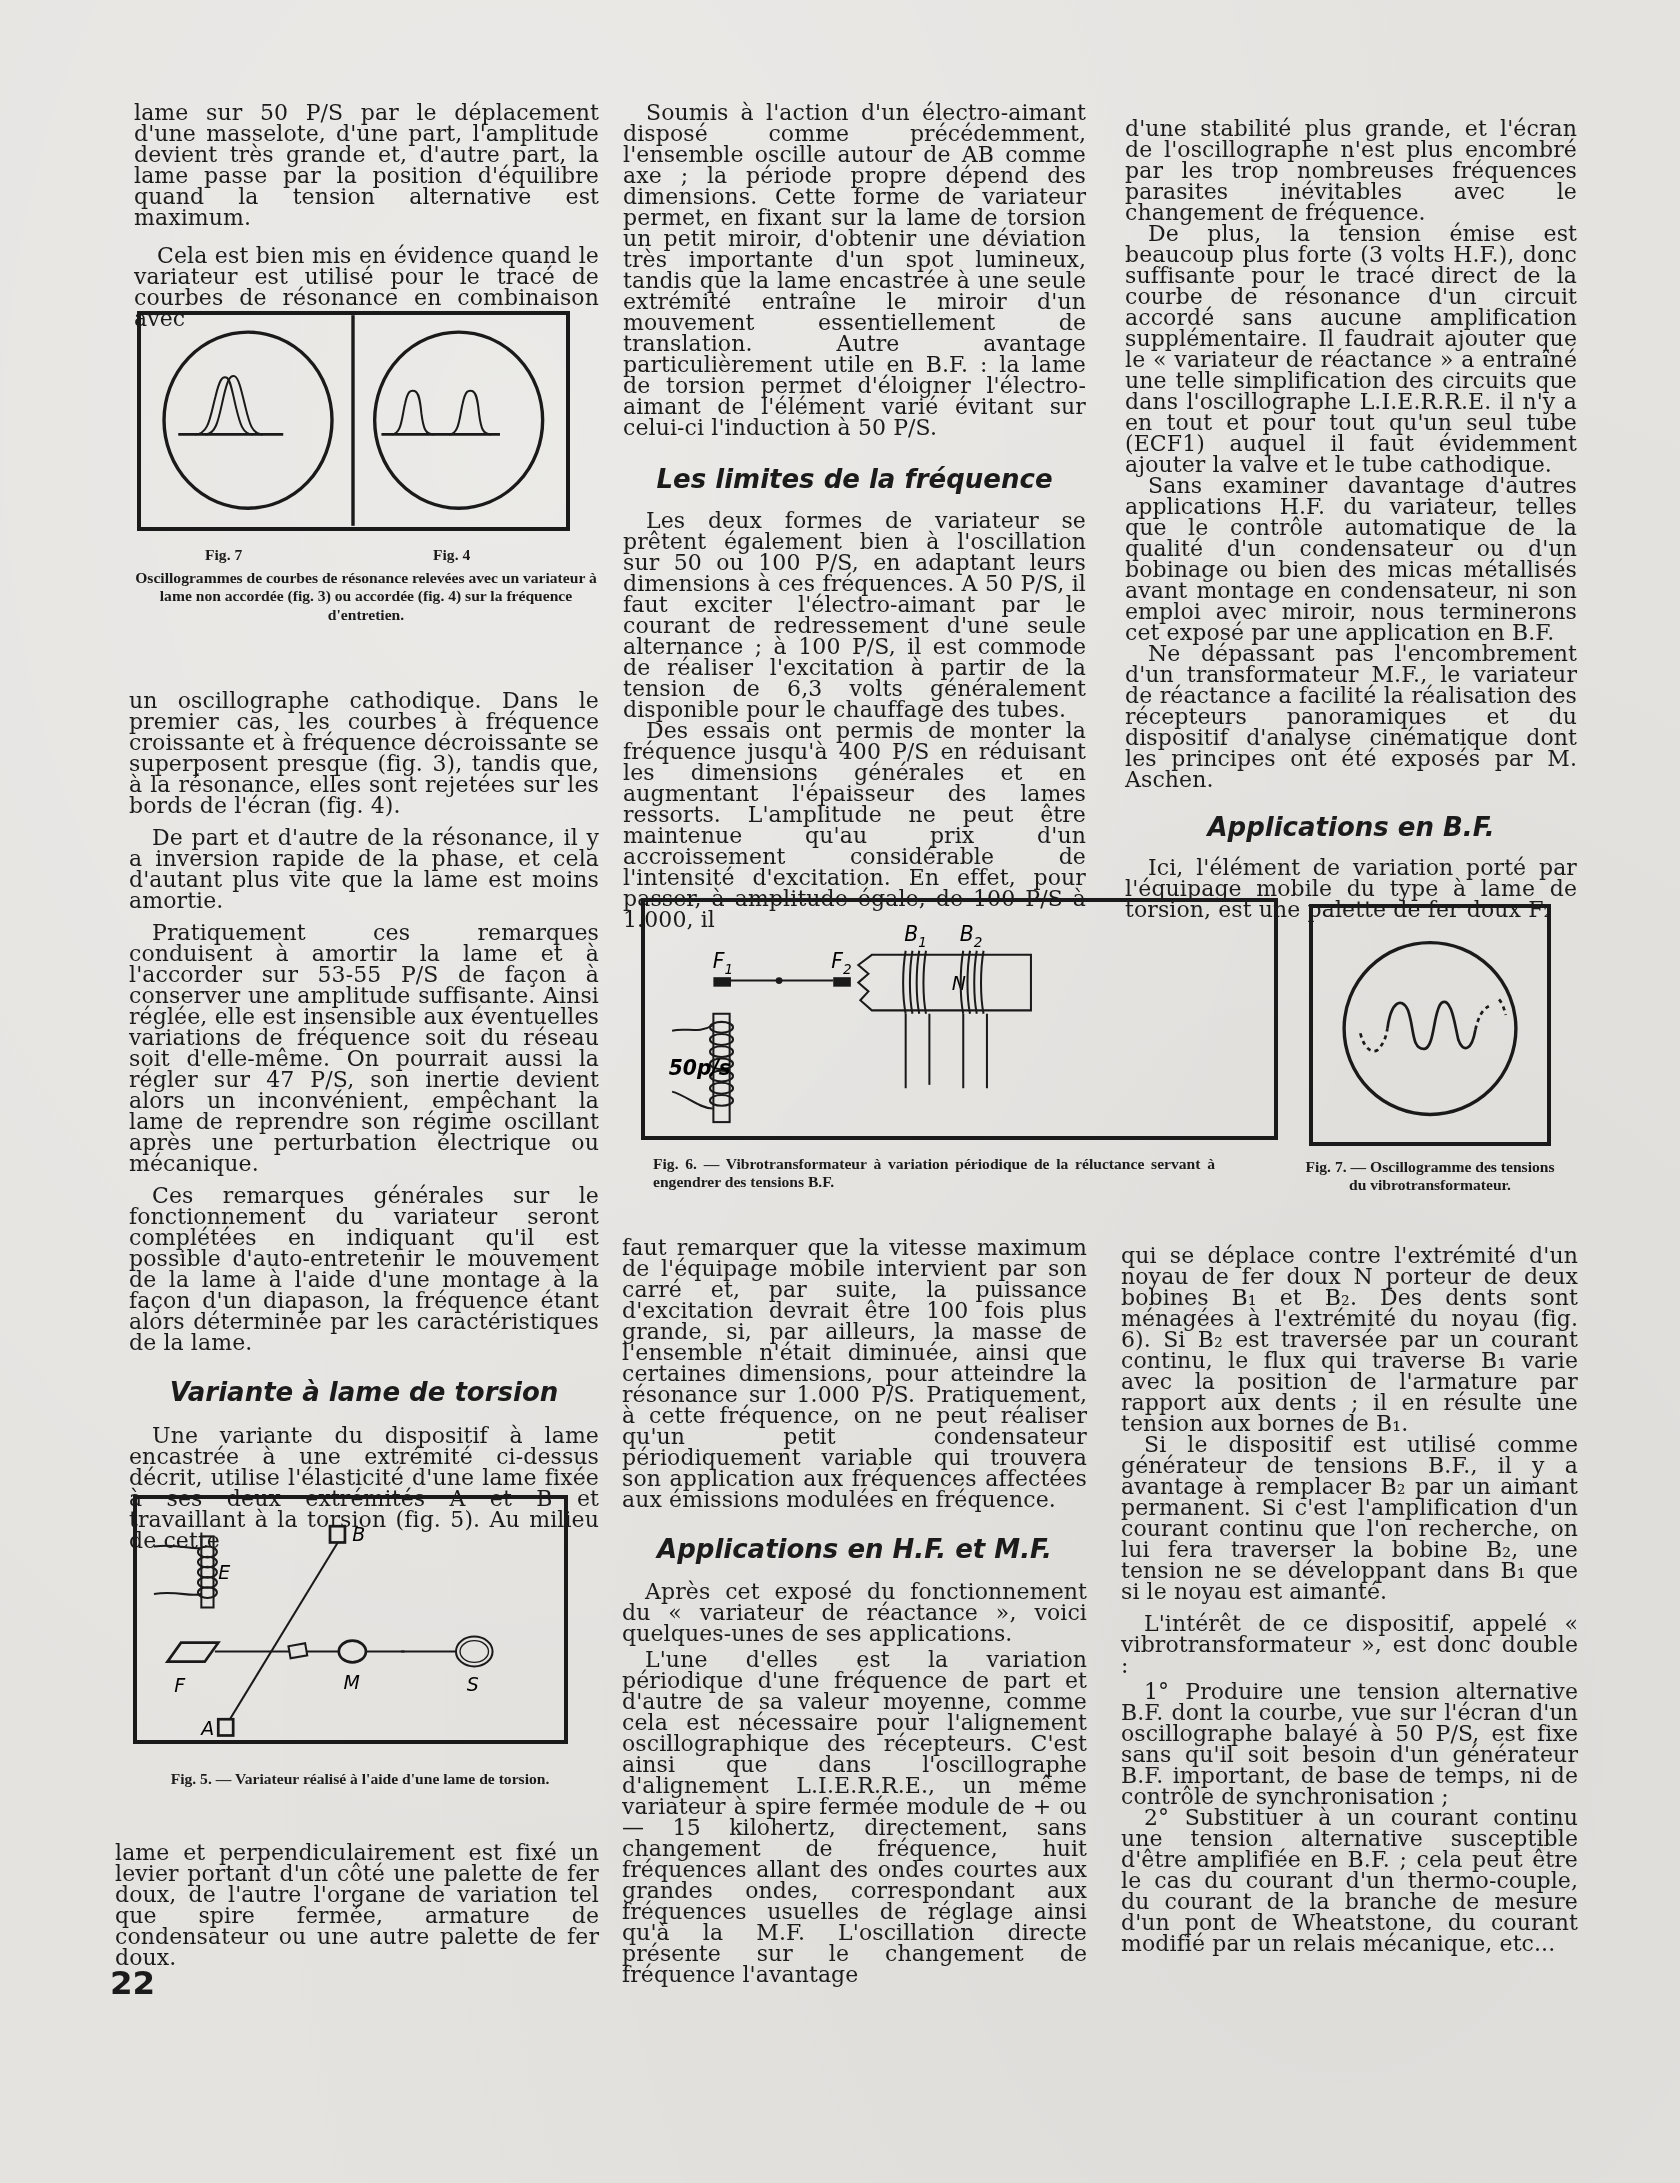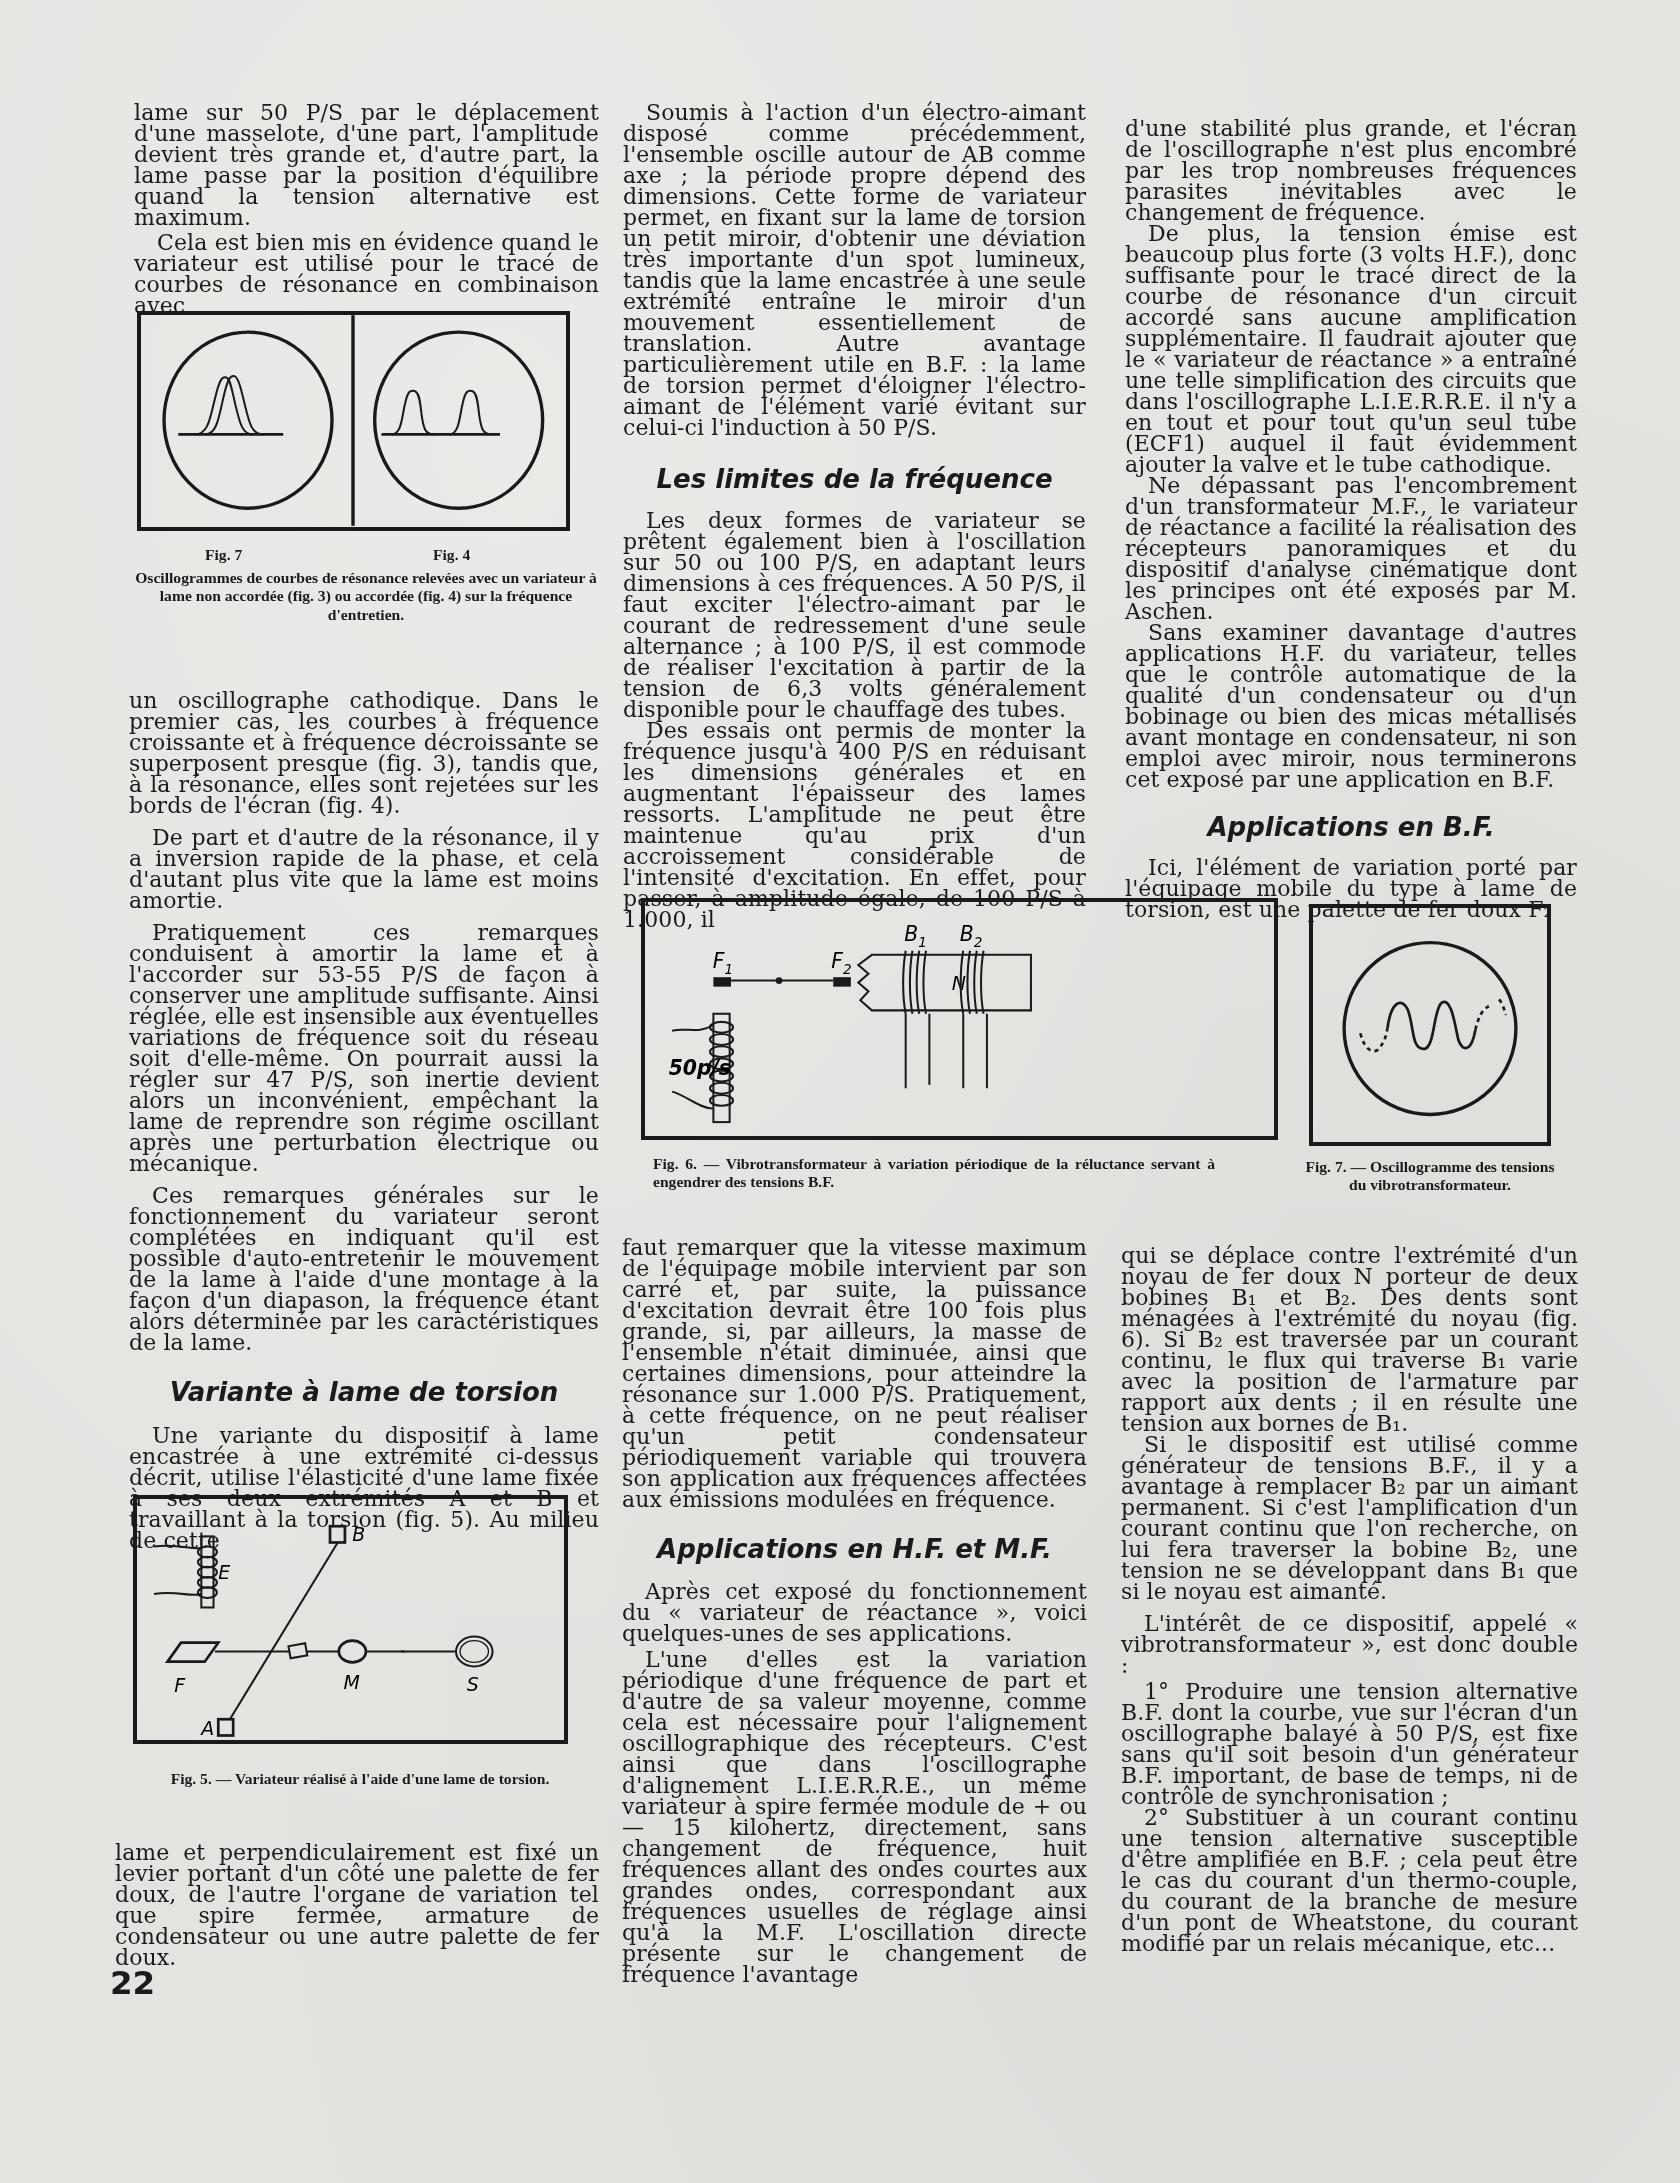--- a/index.html
+++ b/index.html
@@ -41,21 +41,21 @@
     font-family: "DejaVu Sans", "Liberation Sans", sans-serif; font-weight: bold; font-size: 32.5px;
   }
 </style>
 </head>
 <body>
 
 <div class="page-bg"></div>
 
 <div class="col" style="left:134px; top:102px; width:465px;">
   <p>lame sur 50 P/S par le déplacement d'une masselote, d'une part, l'amplitude devient très grande et, d'autre part, la lame passe par la position d'équilibre quand la tension alternative est maximum.</p>
-  <p class="indent gap" style="margin-top:4px;">Cela est bien mis en évidence quand le variateur est utilisé pour le tracé de courbes de résonance en combinaison avec</p>
+  <p class="indent gap" style="margin-top:17px;">Cela est bien mis en évidence quand le variateur est utilisé pour le tracé de courbes de résonance en combinaison avec</p>
 </div>
 
 <div class="fig-box" style="left:137px; top:311px; width:433px; height:220px;">
   <svg width="424" height="211" viewBox="0 0 626 311" style="position:absolute;left:0;top:0;">
     <line x1="313" y1="0" x2="313" y2="311" stroke="#1a1a1a" stroke-width="5"></line>
 
     <ellipse cx="158" cy="155" rx="124" ry="130" fill="none" stroke="#1a1a1a" stroke-width="5"></ellipse>
     <line x1="55" y1="176" x2="210" y2="176" stroke="#1a1a1a" stroke-width="4"></line>
     <path d="M80 176 C100 176,102 150,110 120 C116 95,120 90,126 92 C132 94,134 110,140 135 C146 160,150 176,165 176" fill="none" stroke="#1a1a1a" stroke-width="3"></path>
     <path d="M95 176 C112 176,115 150,122 120 C128 94,132 88,138 90 C144 92,148 110,154 135 C160 160,164 176,180 176" fill="none" stroke="#1a1a1a" stroke-width="3"></path>
@@ -193,22 +193,22 @@
 <div class="col" style="left:622px; top:1237px; width:465px;">
   <p>faut remarquer que la vitesse maximum de l'équipage mobile intervient par son carré et, par suite, la puissance d'excitation devrait être 100 fois plus grande, si, par ailleurs, la masse de l'ensemble n'était diminuée, ainsi que certaines dimensions, pour atteindre la résonance sur 1.000 P/S. Pratiquement, à cette fréquence, on ne peut réaliser qu'un petit condensateur périodiquement variable qui trouvera son application aux fréquences affectées aux émissions modulées en fréquence.</p>
   <h2 class="heading" style="margin-top:24.4px; margin-bottom:16.3px;">Applications en H.F. et M.F.</h2>
   <p class="indent">Après cet exposé du fonctionnement du « variateur de réactance », voici quelques-unes de ses applications.</p>
   <p class="indent gap" style="margin-top:5.4px;">L'une d'elles est la variation périodique d'une fréquence de part et d'autre de sa valeur moyenne, comme cela est nécessaire pour l'alignement oscillographique des récepteurs. C'est ainsi que dans l'oscillographe d'alignement L.I.E.R.R.E., un même variateur à spire fermée module de + ou — 15 kilohertz, directement, sans changement de fréquence, huit fréquences allant des ondes courtes aux grandes ondes, correspondant aux fréquences usuelles de réglage ainsi qu'à la M.F. L'oscillation directe présente sur le changement de fréquence l'avantage</p>
 </div>
 
 <div class="col" style="left:1125px; top:118px; width:452px;">
   <p>d'une stabilité plus grande, et l'écran de l'oscillographe n'est plus encombré par les trop nombreuses fréquences parasites inévitables avec le changement de fréquence.</p>
   <p class="indent">De plus, la tension émise est beaucoup plus forte (3 volts H.F.), donc suffisante pour le tracé direct de la courbe de résonance d'un circuit accordé sans aucune amplification supplémentaire. Il faudrait ajouter que le « variateur de réactance » a entraîné une telle simplification des circuits que dans l'oscillographe L.I.E.R.R.E. il n'y a en tout et pour tout qu'un seul tube (ECF1) auquel il faut évidemment ajouter la valve et le tube cathodique.</p>
+  <p class="indent">Sans examiner davantage d'autres applications H.F. du variateur, telles que le contrôle automatique de la qualité d'un condensateur ou d'un bobinage ou bien des micas métallisés avant montage en condensateur, ni son emploi avec miroir, nous terminerons cet exposé par une application en B.F.</p>
   <p class="indent">Ne dépassant pas l'encombrement d'un transformateur M.F., le variateur de réactance a facilité la réalisation des récepteurs panoramiques et du dispositif d'analyse cinématique dont les principes ont été exposés par M. Aschen.</p>
-  <p class="indent">Sans examiner davantage d'autres applications H.F. du variateur, telles que le contrôle automatique de la qualité d'un condensateur ou d'un bobinage ou bien des micas métallisés avant montage en condensateur, ni son emploi avec miroir, nous terminerons cet exposé par une application en B.F.</p>
   <h2 class="heading" style="margin-top:21.7px; margin-bottom:15px;">Applications en B.F.</h2>
   <p class="indent">Ici, l'élément de variation porté par l'équipage mobile du type à lame de torsion, est une palette de fer doux F₂</p>
 </div>
 
 <div class="col" style="left:1121px; top:1245px; width:457px;">
   <p>qui se déplace contre l'extrémité d'un noyau de fer doux N porteur de deux bobines B₁ et B₂. Des dents sont ménagées à l'extrémité du noyau (fig. 6). Si B₂ est traversée par un courant continu, le flux qui traverse B₁ varie avec la position de l'armature par rapport aux dents ; il en résulte une tension aux bornes de B₁.</p>
   <p class="indent">Si le dispositif est utilisé comme générateur de tensions B.F., il y a avantage à remplacer B₂ par un aimant permanent. Si c'est l'amplification d'un courant continu que l'on recherche, on lui fera traverser la bobine B₂, une tension ne se développant dans B₁ que si le noyau est aimanté.</p>
   <p class="indent gap">L'intérêt de ce dispositif, appelé « vibrotransformateur », est donc double :</p>
   <p class="indent gap" style="margin-top:5.4px;">1° Produire une tension alternative B.F. dont la courbe, vue sur l'écran d'un oscillographe balayé à 50 P/S, est fixe sans qu'il soit besoin d'un générateur B.F. important, de base de temps, ni de contrôle de synchronisation ;</p>
   <p class="indent">2° Substituer à un courant continu une tension alternative susceptible d'être amplifiée en B.F. ; cela peut être le cas du courant d'un thermo-couple, du courant de la branche de mesure d'un pont de Wheatstone, du courant modifié par un relais mécanique, etc...</p>

